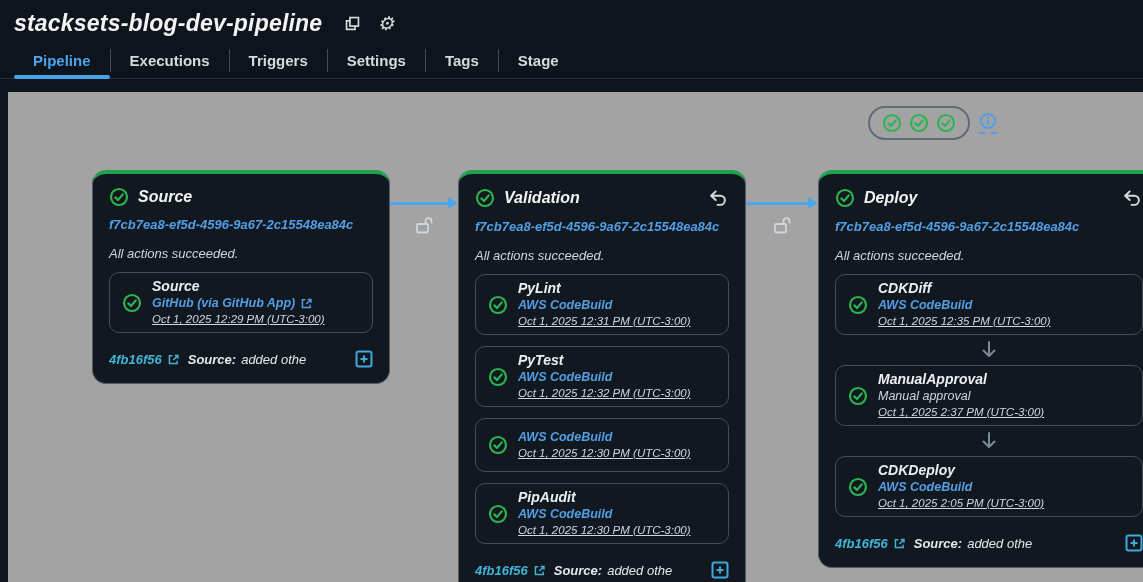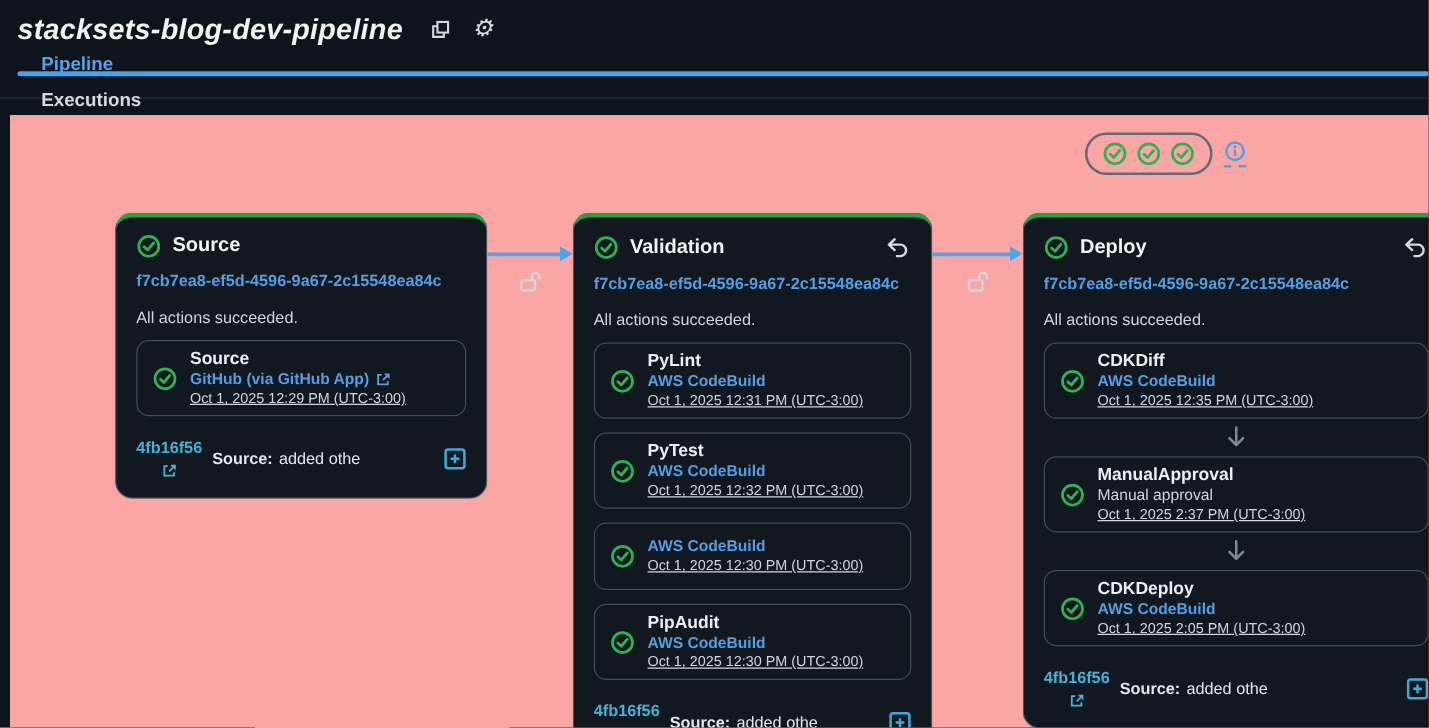--- a/index.html
+++ b/index.html
@@ -10,28 +10,28 @@
     color:#eceff1;
     position:relative;
   }
   
   .page-header { display:flex; align-items:center; padding:8px 14px 0 14px; height:38px;font-style:italic; }
   .page-title { font-size:23px; font-weight:bold; color:#f2f3f3; letter-spacing:0.2px; }
   .hdr-icon-btn { margin-left:22px; display:flex; align-items:center; cursor:pointer; }
   .gear-glyph { font-size:19px; color:#d5dbdb; line-height:1; }
 
   
-  .tab-bar { display:flex; align-items:stretch; margin-top:5px; padding-left:14px; border-bottom:1px solid #252e3a; height:36px;flex-direction:column; }
+  .tab-bar { display:flex; align-items:stretch; margin-top:5px; padding-left:14px; border-bottom:1px solid #252e3a; height:36px; }
   .tab { position:relative; display:flex; align-items:center; padding:0 19px; font-size:15px; font-weight:bold; color:#d5dbdb; cursor:pointer; }
   .tab.active { color:#4da5ee; }
   .tab.active::after { content:""; position:absolute; left:0; right:0; bottom:-1px; height:4px; background:#45a5ef; border-radius:2px; }
   .tab-divider { width:1px; background:#414b5a; margin:6px 0; }
 
   
-  .content-panel { position:absolute; left:8px; right:0; top:92px; bottom:0; background:#fca5a5; }
+  .content-panel { position:absolute; left:8px; right:0; top:92px; bottom:0; background:#a3a3a3;font-style:italic; }
 
   
   .status-summary { position:absolute; top:14px; right:146px; display:flex; align-items:center; gap:9px; }
   .status-pill { display:flex; align-items:center; gap:7px; border:2px solid #5f6b7a; border-radius:18px; padding:5px 12px; }
   .info-btn { border-bottom:2px dashed #539fe5; padding-bottom:2px; cursor:pointer; display:flex; }
 
   
   .stages-row { display:flex; align-items:flex-start; padding:78px 0 0 84px; }
   .stage-card {
     background:#12181f;
@@ -54,21 +54,21 @@
   .action-box { margin-top:11px; border:1px solid #424c5c; border-radius:10px; padding:5px 12px; display:flex; align-items:center; gap:10px; min-height:54px; }
   .action-info { display:flex; flex-direction:column; }
   .action-name { font-size:14px; font-weight:bold; color:#eceff1; line-height:17px; }
   .action-provider { font-size:12.5px; font-weight:bold; color:#539fe5; line-height:17px; text-decoration:none; cursor:pointer; display:flex; align-items:center; gap:5px; }
   .action-provider.plain { color:#cfd6dd; font-weight:normal; cursor:default; }
   .action-time { font-size:11.5px; color:#cfd6dd; text-decoration:underline; line-height:15px; cursor:pointer; }
 
   .seq-arrow { display:flex; justify-content:center; align-items:center; height:26px; margin-top:2px; }
 
   .stage-footer { margin-top:17px; display:flex; align-items:center; font-size:13px; }
-  .commit-link { color:#42b4d6; font-weight:bold; text-decoration:none; cursor:pointer; display:flex; align-items:center; gap:5px;flex-direction:column; }
+  .commit-link { color:#42b4d6; font-weight:bold; text-decoration:none; cursor:pointer; display:flex; align-items:center; gap:5px; }
   .footer-label { margin-left:8px; font-weight:bold; color:#e4e8eb; }
   .footer-msg { margin-left:5px; color:#e4e8eb; }
   .expand-btn { margin-left:auto; cursor:pointer; display:flex; }
 
   
   .connector { display:flex; flex-direction:column; align-items:center; margin-top:27px; flex:none; }
   .connector.c1 { width:68px; }
   .connector.c2 { width:72px; }
   .conn-arrow { display:flex; align-items:center; width:100%; }
   .conn-line { flex:1; height:3px; background:#4ba7e8; }

